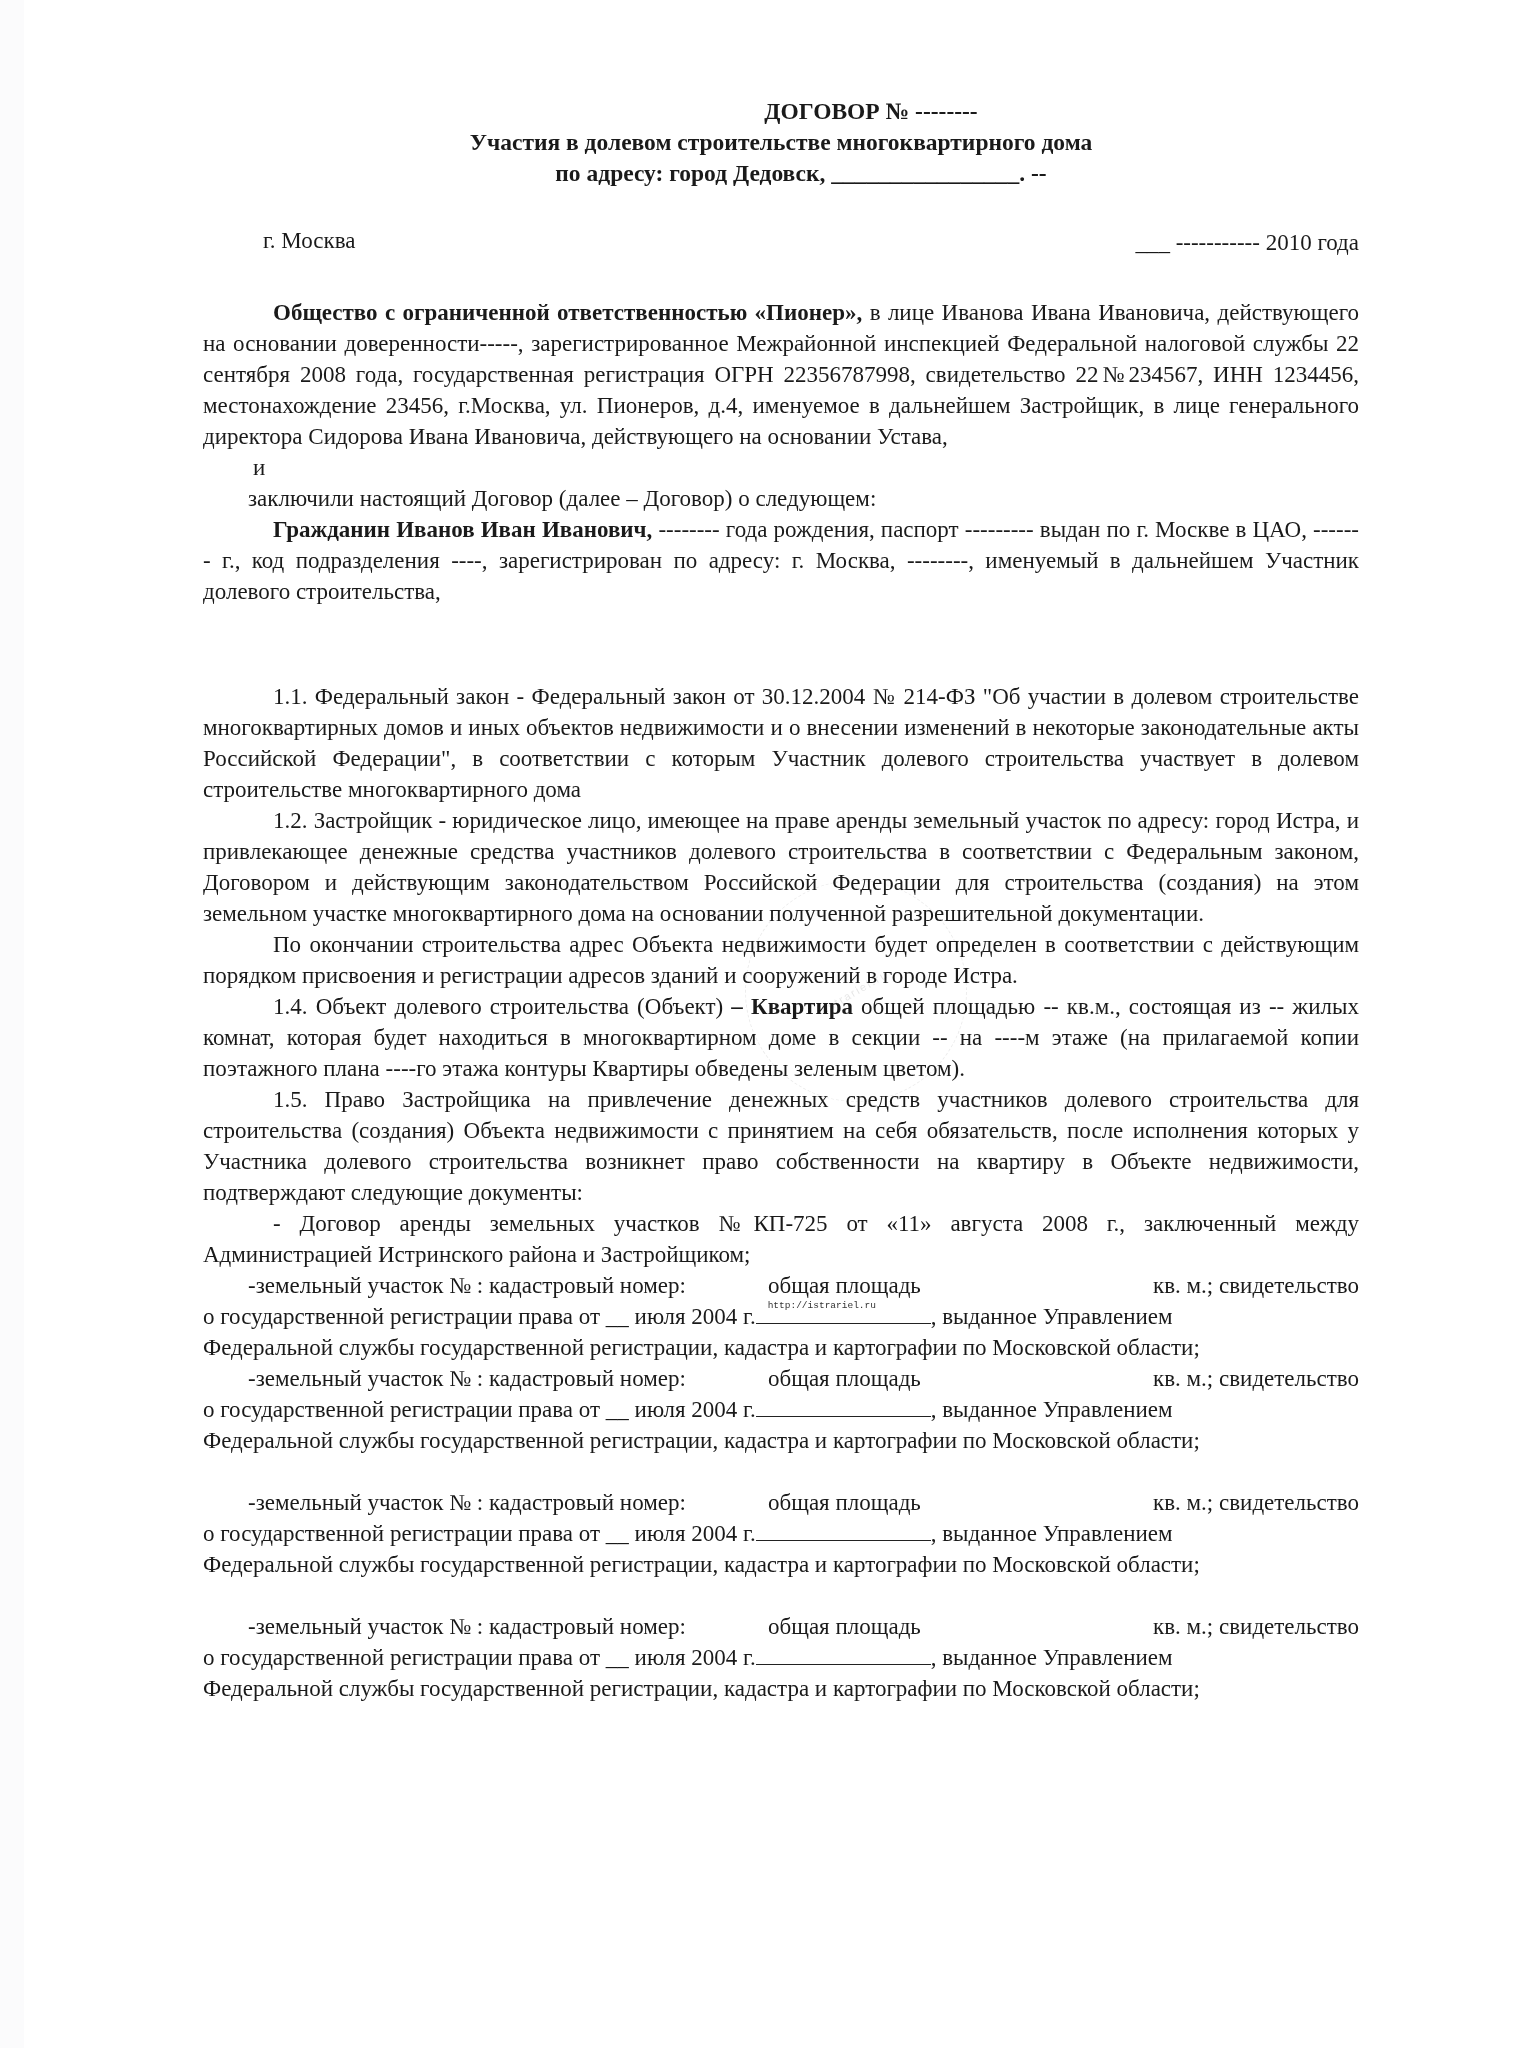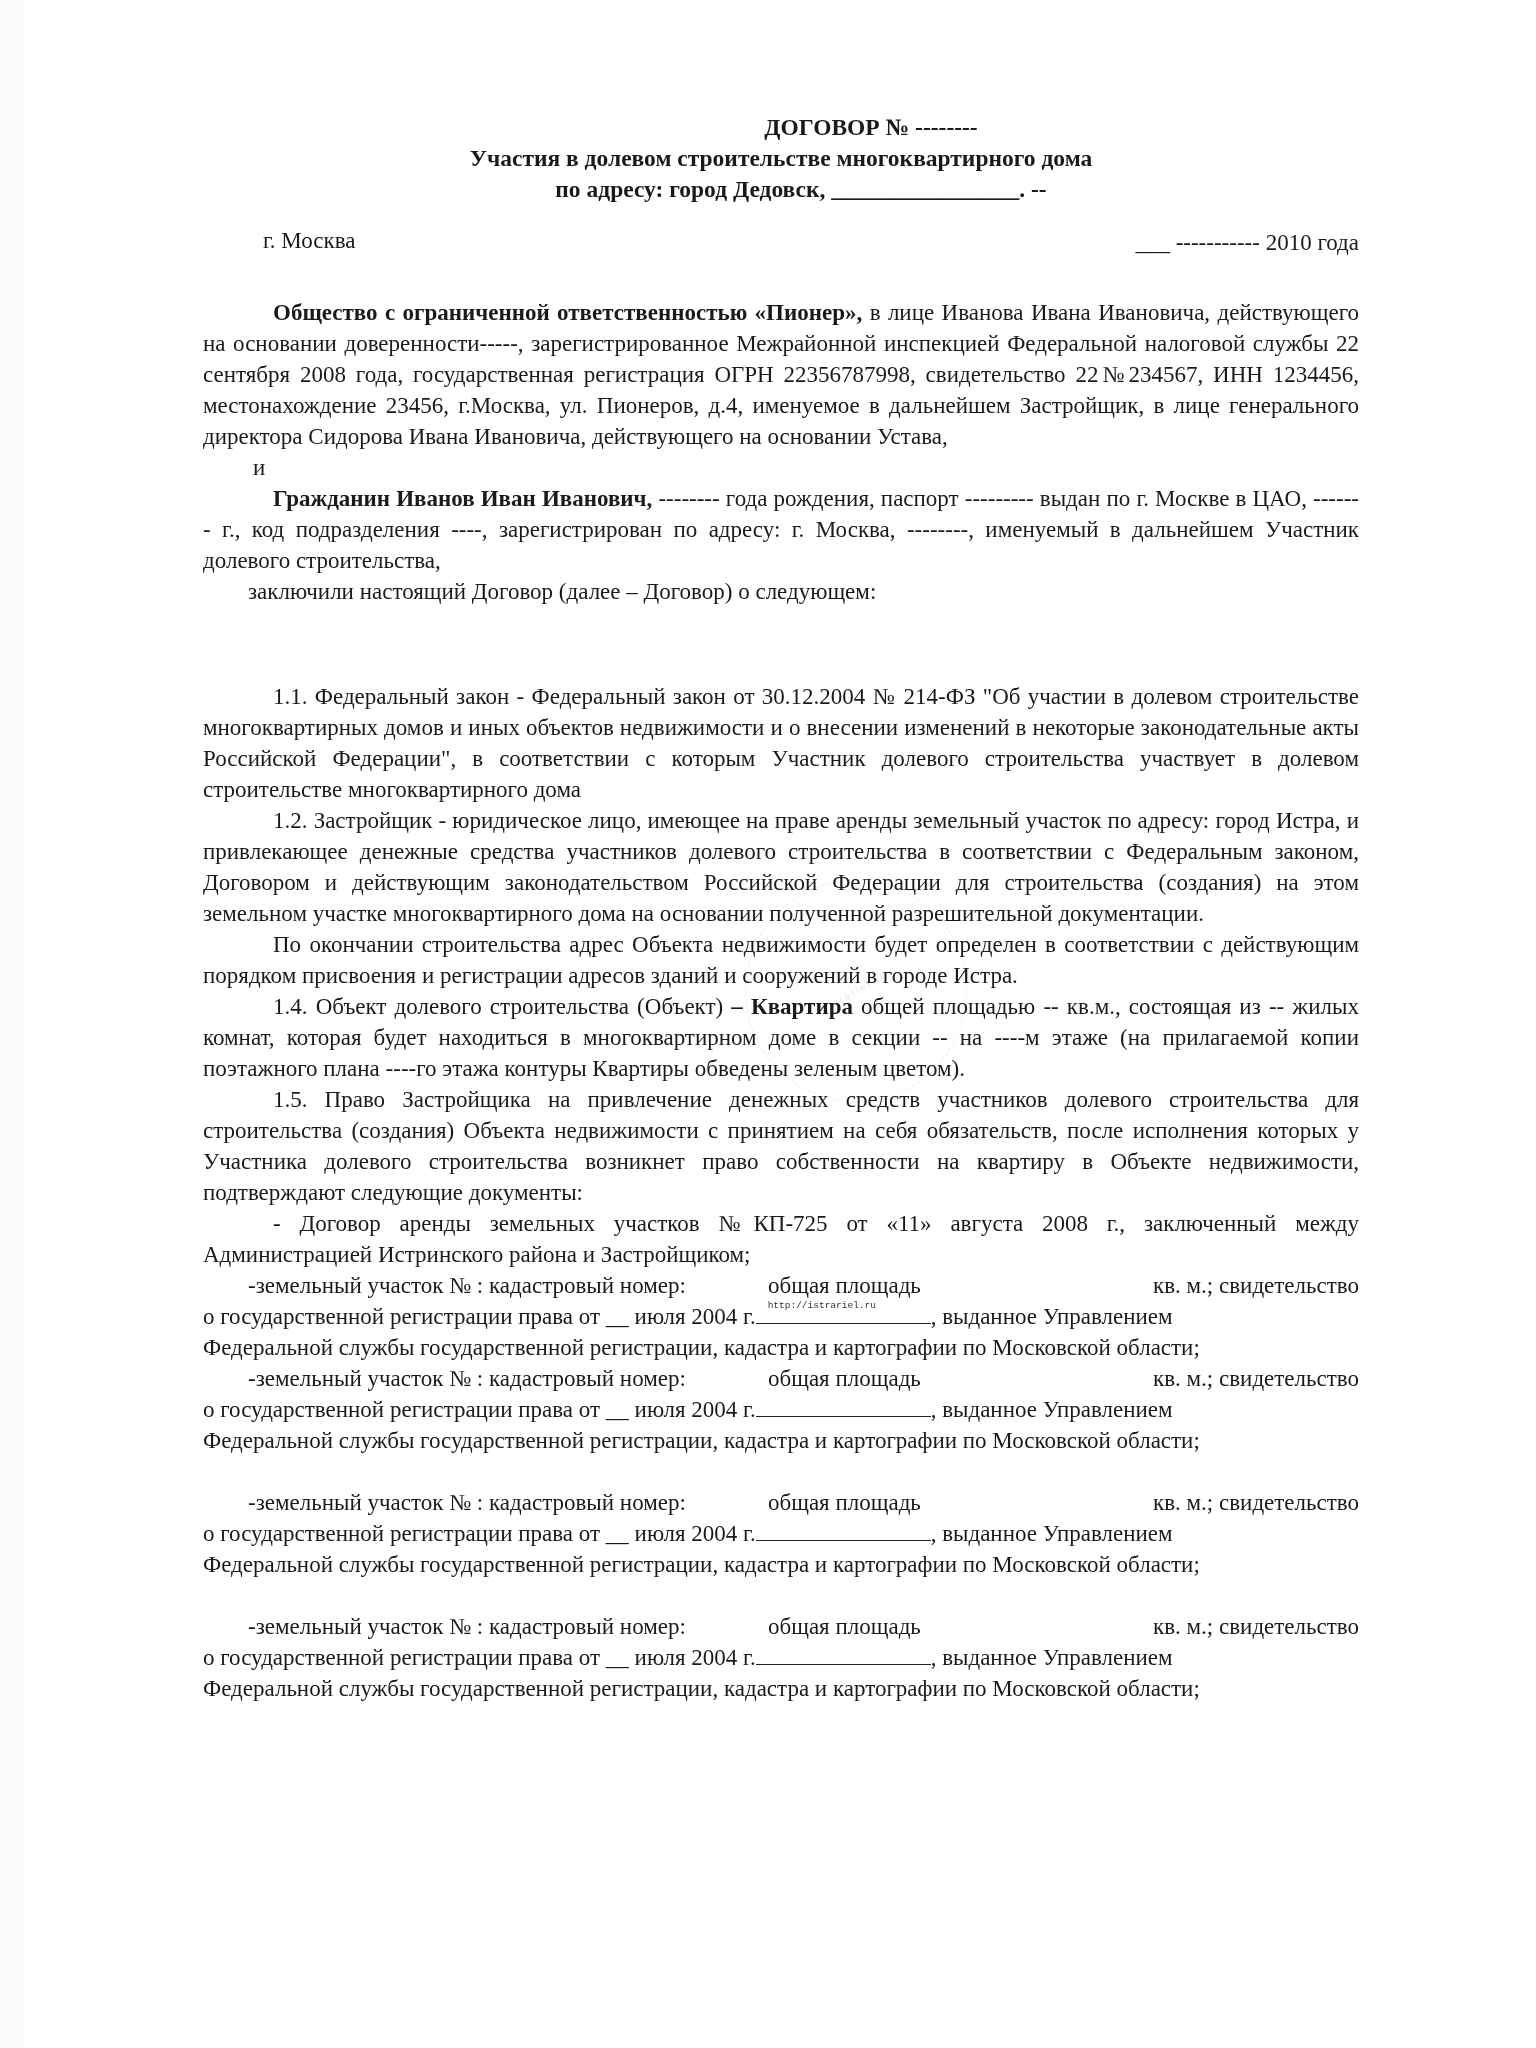--- a/index.html
+++ b/index.html
@@ -131,38 +131,38 @@
 <body>
 
 <div class="left-strip"></div>
 
 <div class="watermark">
   <span>istrariel.ru</span>
 </div>
 
 <div class="page">
 
-  <div class="title-block" style="top:112px;">
+  <div class="title-block" style="top:96px;">
     <span class="title-line t1">ДОГОВОР № --------</span>
     <span class="title-line">Участия в долевом строительстве многоквартирного дома</span>
     <span class="title-line t3"><span>по адресу: город Дедовск, </span><span>________________</span><span>. --</span></span>
   </div>
 
   <div class="city">г. Москва</div>
   <div class="date">___ ----------- 2010 года</div>
 
   <div class="body-text" style="top:297px;">
 
     <p class="para"><span class="b">Общество с ограниченной ответственностью «Пионер»,</span><span> в лице Иванова Ивана Ивановича, действующего на основании доверенности-----, зарегистрированное Межрайонной инспекцией Федеральной налоговой службы 22 сентября 2008 года, государственная регистрация  ОГРН 22356787998, свидетельство 22№234567,  ИНН 1234456, местонахождение 23456, г.Москва, ул. Пионеров, д.4,  именуемое в дальнейшем Застройщик, в лице генерального директора Сидорова Ивана Ивановича, действующего на основании Устава,</span></p>
 
     <p class="para" style="text-indent:50px;">и</p>
 
+    <p class="para" style="text-indent:45px;">заключили настоящий Договор (далее – Договор) о следующем:</p>
+
     <p class="para"><span class="b">Гражданин Иванов Иван Иванович,</span><span> -------- года рождения, паспорт --------- выдан по г. Москве в ЦАО, ------- г., код подразделения ----, зарегистрирован по адресу: г. Москва, --------, именуемый в дальнейшем Участник долевого строительства,</span></p>
-
-    <p class="para" style="text-indent:45px;">заключили настоящий Договор (далее – Договор) о следующем:</p>
 
     <div style="height:40px;"></div>
     <div style="height:34px;"></div>
 
     <p class="para">1.1. Федеральный закон - Федеральный закон от 30.12.2004 № 214-ФЗ "Об участии в долевом строительстве многоквартирных домов и иных объектов недвижимости и о внесении изменений в некоторые законодательные акты Российской Федерации", в соответствии с которым Участник долевого строительства участвует в долевом строительстве многоквартирного дома</p>
     <p class="para">1.2. Застройщик - юридическое лицо, имеющее на праве аренды земельный участок по адресу: город Истра, и привлекающее денежные средства участников долевого строительства в соответствии с Федеральным законом, Договором и действующим законодательством Российской Федерации для строительства (создания) на этом земельном участке многоквартирного дома на основании полученной разрешительной документации.</p>
     <p class="para">По окончании строительства адрес Объекта недвижимости будет определен в соответствии с действующим порядком присвоения и регистрации адресов зданий и сооружений в городе Истра.</p>
     <p class="para"><span>1.4. Объект долевого строительства (Объект) </span><span class="b">– Квартира</span><span> общей площадью -- кв.м., состоящая из -- жилых комнат, которая будет находиться в многоквартирном доме в  секции -- на ----м этаже (на прилагаемой копии поэтажного плана ----го этажа контуры Квартиры обведены зеленым цветом).</span></p>
     <p class="para">1.5. Право Застройщика на привлечение денежных средств участников долевого строительства для строительства (создания) Объекта недвижимости с принятием на себя обязательств, после исполнения которых у Участника долевого строительства возникнет право собственности на квартиру в Объекте недвижимости, подтверждают следующие документы:</p>
     <p class="para">- Договор аренды земельных участков №КП-725 от «11» августа  2008 г., заключенный  между Администрацией Истринского района и Застройщиком;</p>

